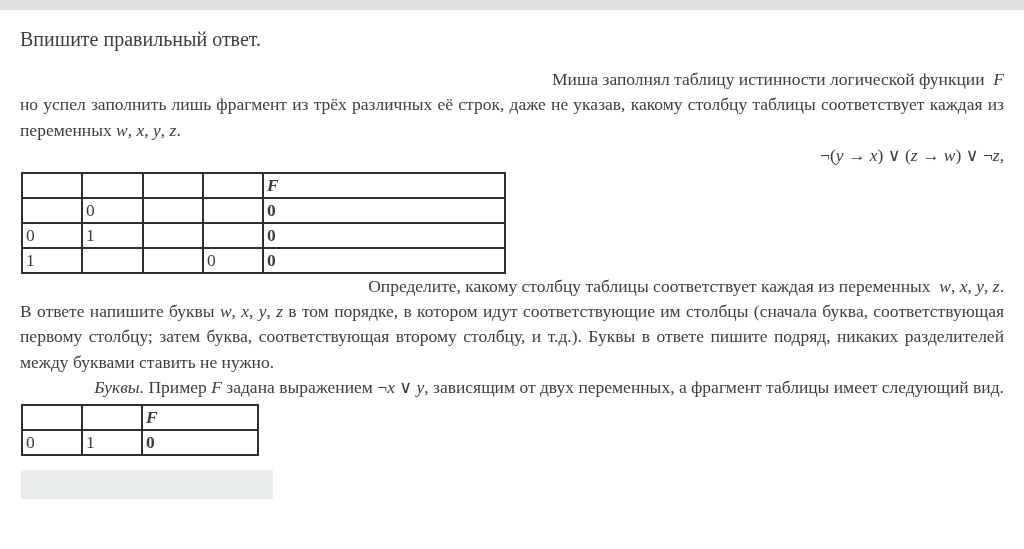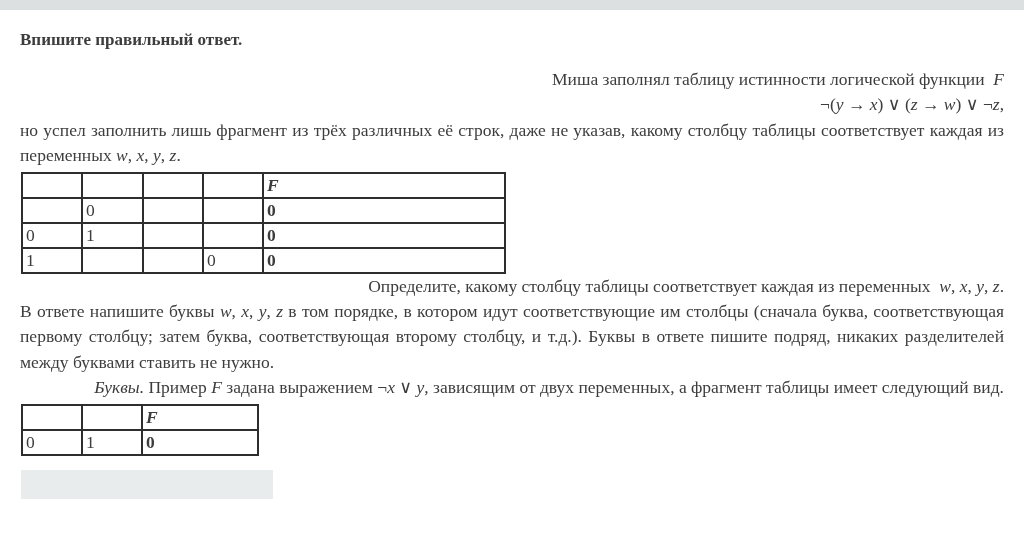--- a/index.html
+++ b/index.html
@@ -14,22 +14,22 @@
   }
   .topbar {
     height: 10px;
     background: #dce0e1;
   }
   .content {
     padding: 0 20px;
   }
   .title {
     margin: 17px 0 0 0;
-    font-weight: bold;
-    font-size: 17px;
+    font-weight: normal;
+    font-size: 20px;
     line-height: 25px;
   }
   .para {
     margin: 0;
     line-height: 25.4px;
     text-align: right;
   }
   .intro-block { margin-top: 15px; }
   .just { text-align: justify; }
   .it { font-style: italic; }
@@ -73,22 +73,22 @@
 <body>
 
 <div class="topbar"></div>
 
 <div class="content">
 
   <p class="title">Впишите правильный ответ.</p>
 
   <div class="intro-block">
     <p class="para"><span>Миша заполнял таблицу истинности логической функции &nbsp;</span><span class="it">F</span></p>
+    <p class="para just"><span>но успел заполнить лишь фрагмент из трёх различных её строк, даже не указав, какому столбцу таблицы соответствует каждая из переменных </span><span class="it">w</span><span>, </span><span class="it">x</span><span>, </span><span class="it">y</span><span>, </span><span class="it">z</span><span>.</span></p>
     <p class="para"><span>¬(</span><span class="it">y</span><span> → </span><span class="it">x</span><span>) ∨ (</span><span class="it">z</span><span> → </span><span class="it">w</span><span>) ∨ ¬</span><span class="it">z</span><span>,</span></p>
-    <p class="para just"><span>но успел заполнить лишь фрагмент из трёх различных её строк, даже не указав, какому столбцу таблицы соответствует каждая из переменных </span><span class="it">w</span><span>, </span><span class="it">x</span><span>, </span><span class="it">y</span><span>, </span><span class="it">z</span><span>.</span></p>
   </div>
 
   <table class="grid">
     <colgroup>
       <col style="width:60px">
         <col style="width:61px">
         <col style="width:60px">
         <col style="width:60px">
         <col style="width:242px">
     </colgroup>

